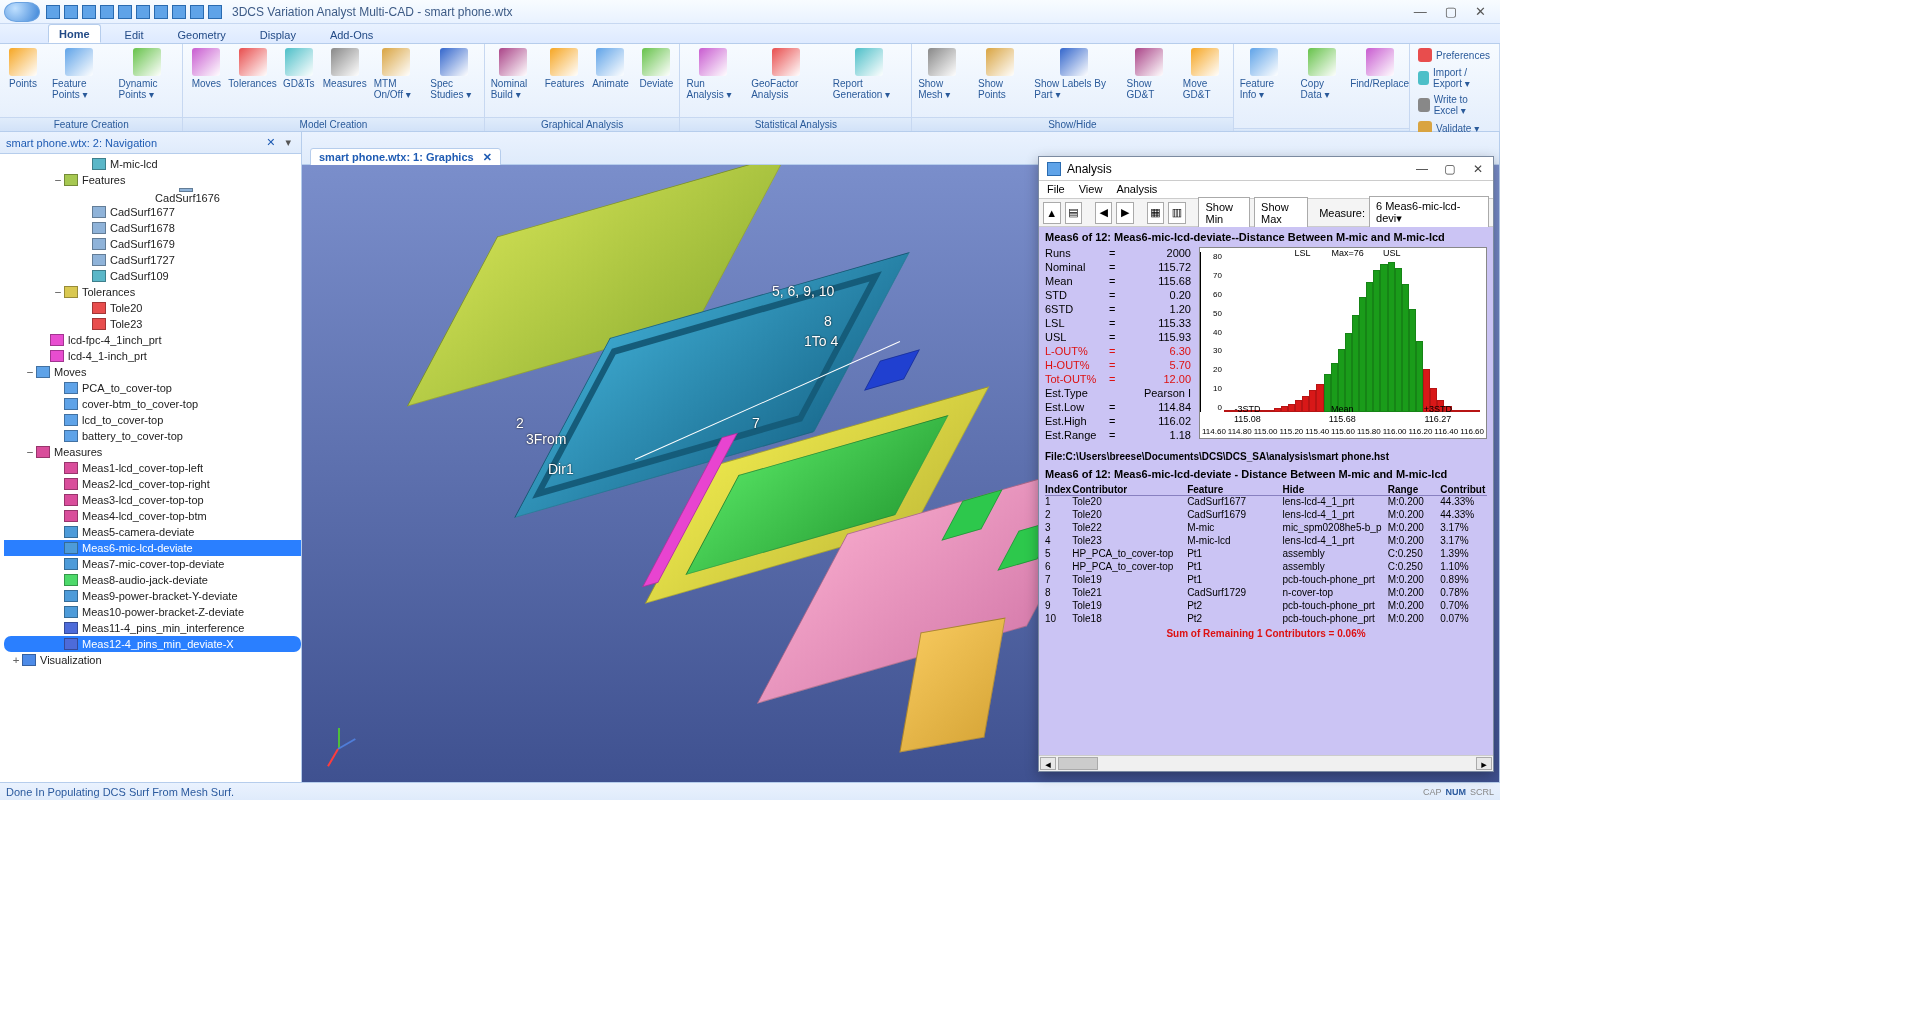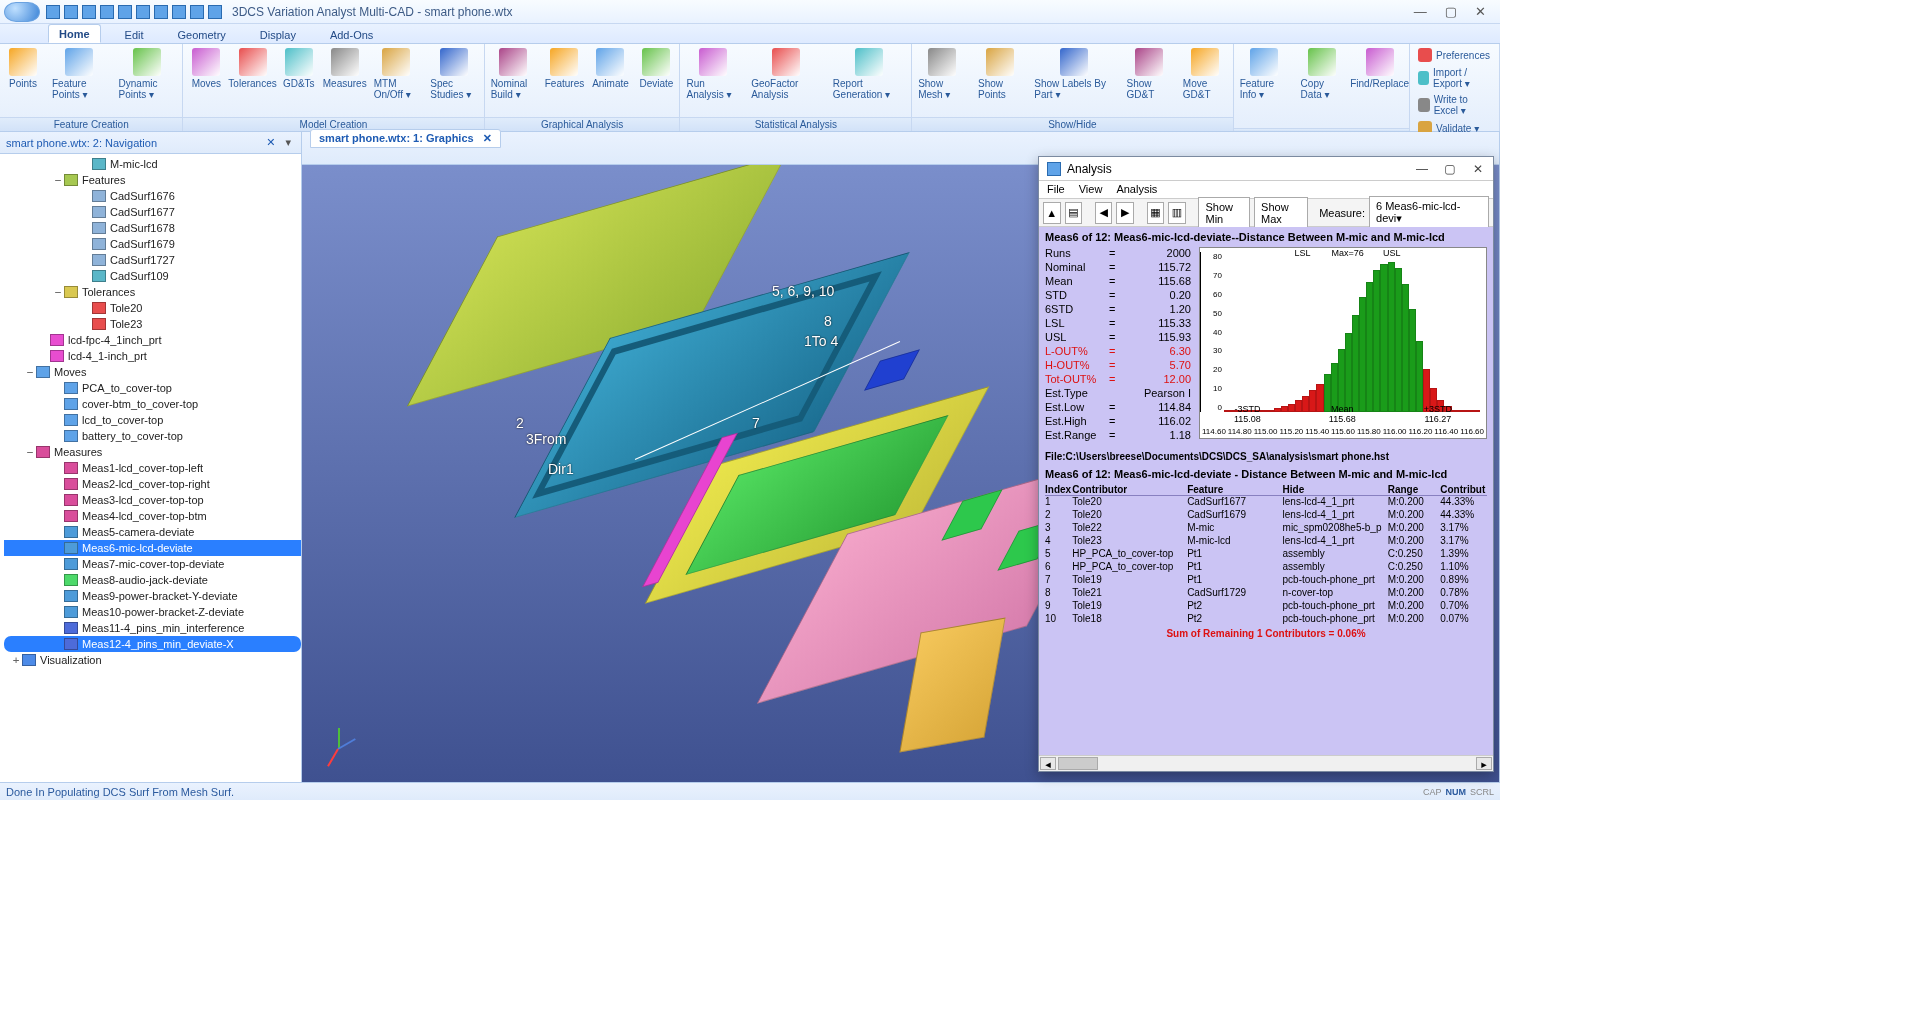--- a/index.html
+++ b/index.html
@@ -37,21 +37,21 @@
 .panel-header .close { margin-left:auto; color:#1e5bb3; cursor:pointer; }
 .panel-header .dropdown { margin-left:auto; color:#555; cursor:pointer; padding:0 4px;}
 .tree { flex:1; overflow:auto; padding:2px 0 2px 4px; font-size:11px; color:#222; }
 .tree-row { display:flex; align-items:center; height:16px; white-space:nowrap; cursor:pointer; padding-right:6px;}
 .tree-row.selected { background:#2a7fff; color:#fff; }
 .tree-ico { width:14px; height:12px; margin-right:4px; display:inline-block; }
 .exp { width:12px; text-align:center; color:#666; display:inline-block; font-family:monospace; }
 
 
 .graphics-wrap { flex:1; display:flex; flex-direction:column; border-right:1px solid #b6cdec; position:relative;}
-.graphics-tab { height:22px; background:linear-gradient(#eaf2fe,#dfebfb); border-bottom:1px solid #b6cdec; display:flex; align-items:flex-end; padding:16px 8px; font-size:11px; }
+.graphics-tab { height:22px; background:linear-gradient(#eaf2fe,#dfebfb); border-bottom:1px solid #b6cdec; display:flex; align-items:flex-start; padding:16px 8px; font-size:11px; }
 .graphics-tab .t { background:#fff; border:1px solid #b6cdec; padding:2px 8px; border-radius:3px 3px 0 0; font-weight:bold; color:#1e5bb3;}
 .graphics-tab .x { margin-left:6px; cursor:pointer; color:#1e5bb3;}
 .viewport { flex:1; background: linear-gradient(#7a8ecb 0%, #3f5190 100%); position:relative; overflow:hidden;}
 .axis-widget { position:absolute; left:18px; bottom:14px; width:40px; height:40px; }
 .axis-widget .z { position:absolute; left:18px; top:0; width:2px; height:20px; background:#4fbf3a; }
 .axis-widget .y { position:absolute; left:18px; top:20px; width:20px; height:2px; background:#4f7dd8; transform:rotate(-30deg); transform-origin:left;}
 .axis-widget .x { position:absolute; left:18px; top:20px; width:20px; height:2px; background:#ff3c3c; transform:rotate(120deg); transform-origin:left;}
 .cad-model { position:absolute; left:110px; top:20px; right:40px; bottom:40px; }
 .cad-shape { position:absolute; border:1px solid rgba(0,0,0,0.25); }
 .annot { position:absolute; color:#fff; font-size:14px; text-shadow:0 0 2px #000; pointer-events:none; }
@@ -314,21 +314,21 @@
         <div class="tree-row" style="padding-left: 76px;">
           <span class="exp"></span>
           <span class="tree-ico" style="background: rgb(90, 183, 200); border: 1px solid rgba(0, 0, 0, 0.3);"></span>
           <span>M-mic-lcd</span>
         </div>
         <div class="tree-row" style="padding-left: 48px;">
           <span class="exp">−</span>
           <span class="tree-ico" style="background: rgb(166, 200, 81); border: 1px solid rgba(0, 0, 0, 0.3);"></span>
           <span>Features</span>
         </div>
-        <div class="tree-row" style="padding-left: 76px;">
+        <div class="tree-row" style="padding-left: 76px; flex-direction: column;">
           <span class="exp"></span>
           <span class="tree-ico" style="background: rgb(143, 179, 217); border: 1px solid rgba(0, 0, 0, 0.3);"></span>
           <span>CadSurf1676</span>
         </div>
         <div class="tree-row" style="padding-left: 76px;">
           <span class="exp"></span>
           <span class="tree-ico" style="background: rgb(143, 179, 217); border: 1px solid rgba(0, 0, 0, 0.3);"></span>
           <span>CadSurf1677</span>
         </div>
         <div class="tree-row" style="padding-left: 76px;">

